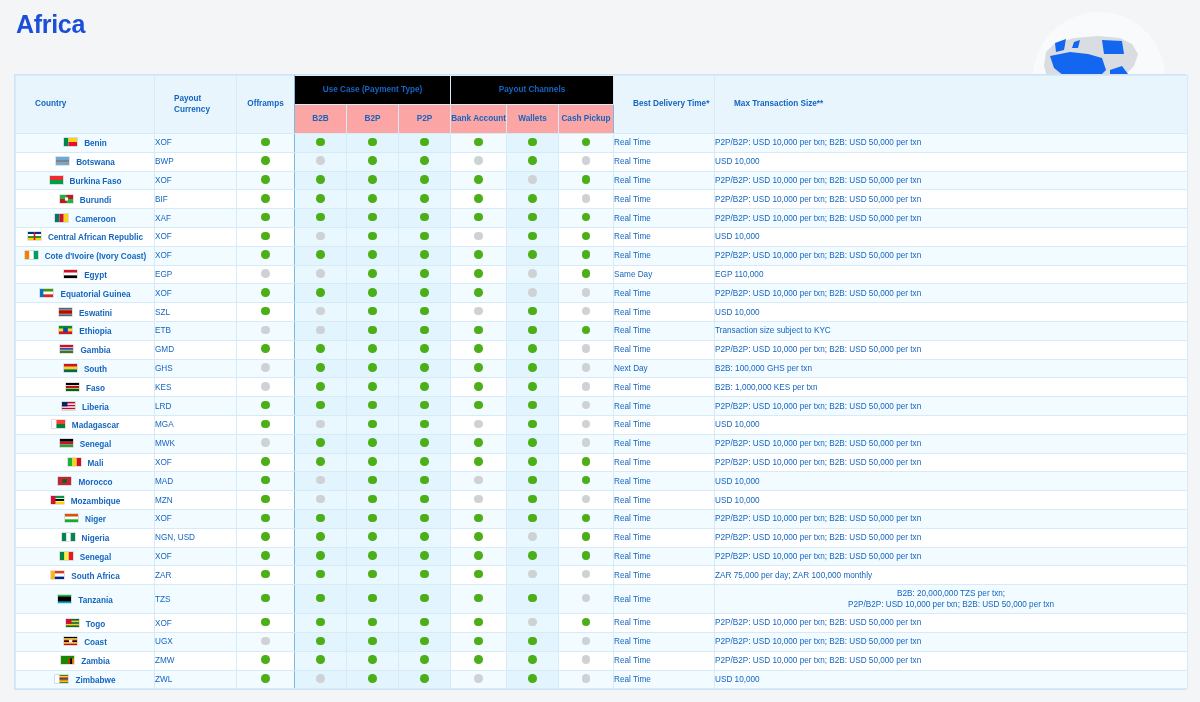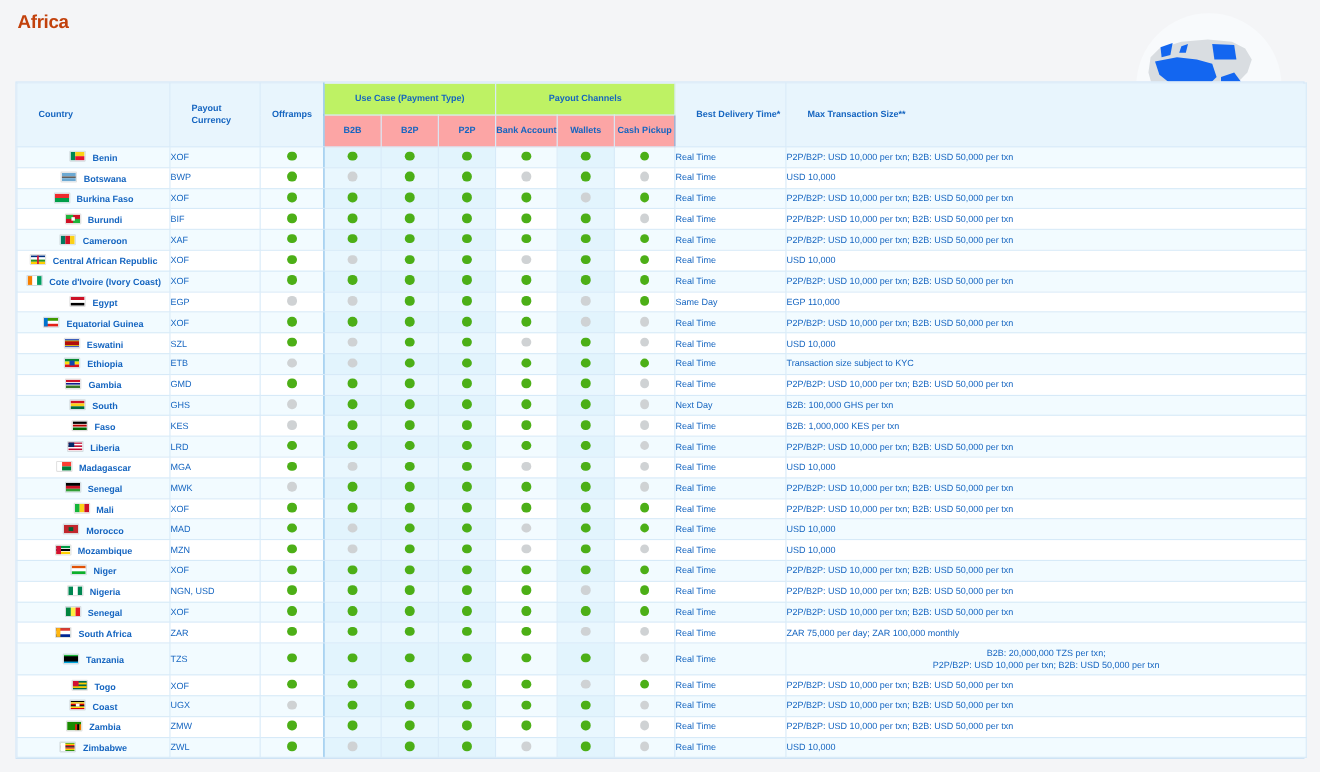--- a/index.html
+++ b/index.html
@@ -12,23 +12,23 @@
   }
   .page {
     position: relative;
     width: 1200px;
     height: 702px;
     background: #f4f5f7;
   }
   .page-title {
     position: absolute;
     left: 16px; top: 10px;
-    font-size: 17px;
+    font-size: 25px;
     font-weight: bold;
-    color: #c2410c;
+    color: #1d4ed8;
     letter-spacing: -0.3px;
   }
   .map-wrap {
     position: absolute;
     right: 16px; top: 8px;
     width: 170px; height: 150px;
   }
   .map-wrap svg { display:block; width:170px; height:150px; }
 
   .table-wrap {
@@ -52,21 +52,21 @@
   }
   thead th {
     background: #e8f5fd;
     font-weight: bold;
     color: #1565c0;
     font-size: 8.2px;
     text-align: center;
     line-height: 1.25;
   }
   thead th.lefty { text-align: left; padding-left: 19px; }
-  thead tr.r1 th.spanner { background: #bef264; }
+  thead tr.r1 th.spanner { background: #000000; }
   thead tr.r2 th { background: #fca5a5; }
   thead th.tall { height: 58px; }
 
   
   .gsep-l { border-left: 1px solid #7ab8e8 !important; }
   .gsep-r { border-right: 1px solid #7ab8e8 !important; }
 
   tbody tr { height: 18.8px; }
   tbody tr.tall2 { height: 29px; }
   tbody td { background: #ffffff; }

